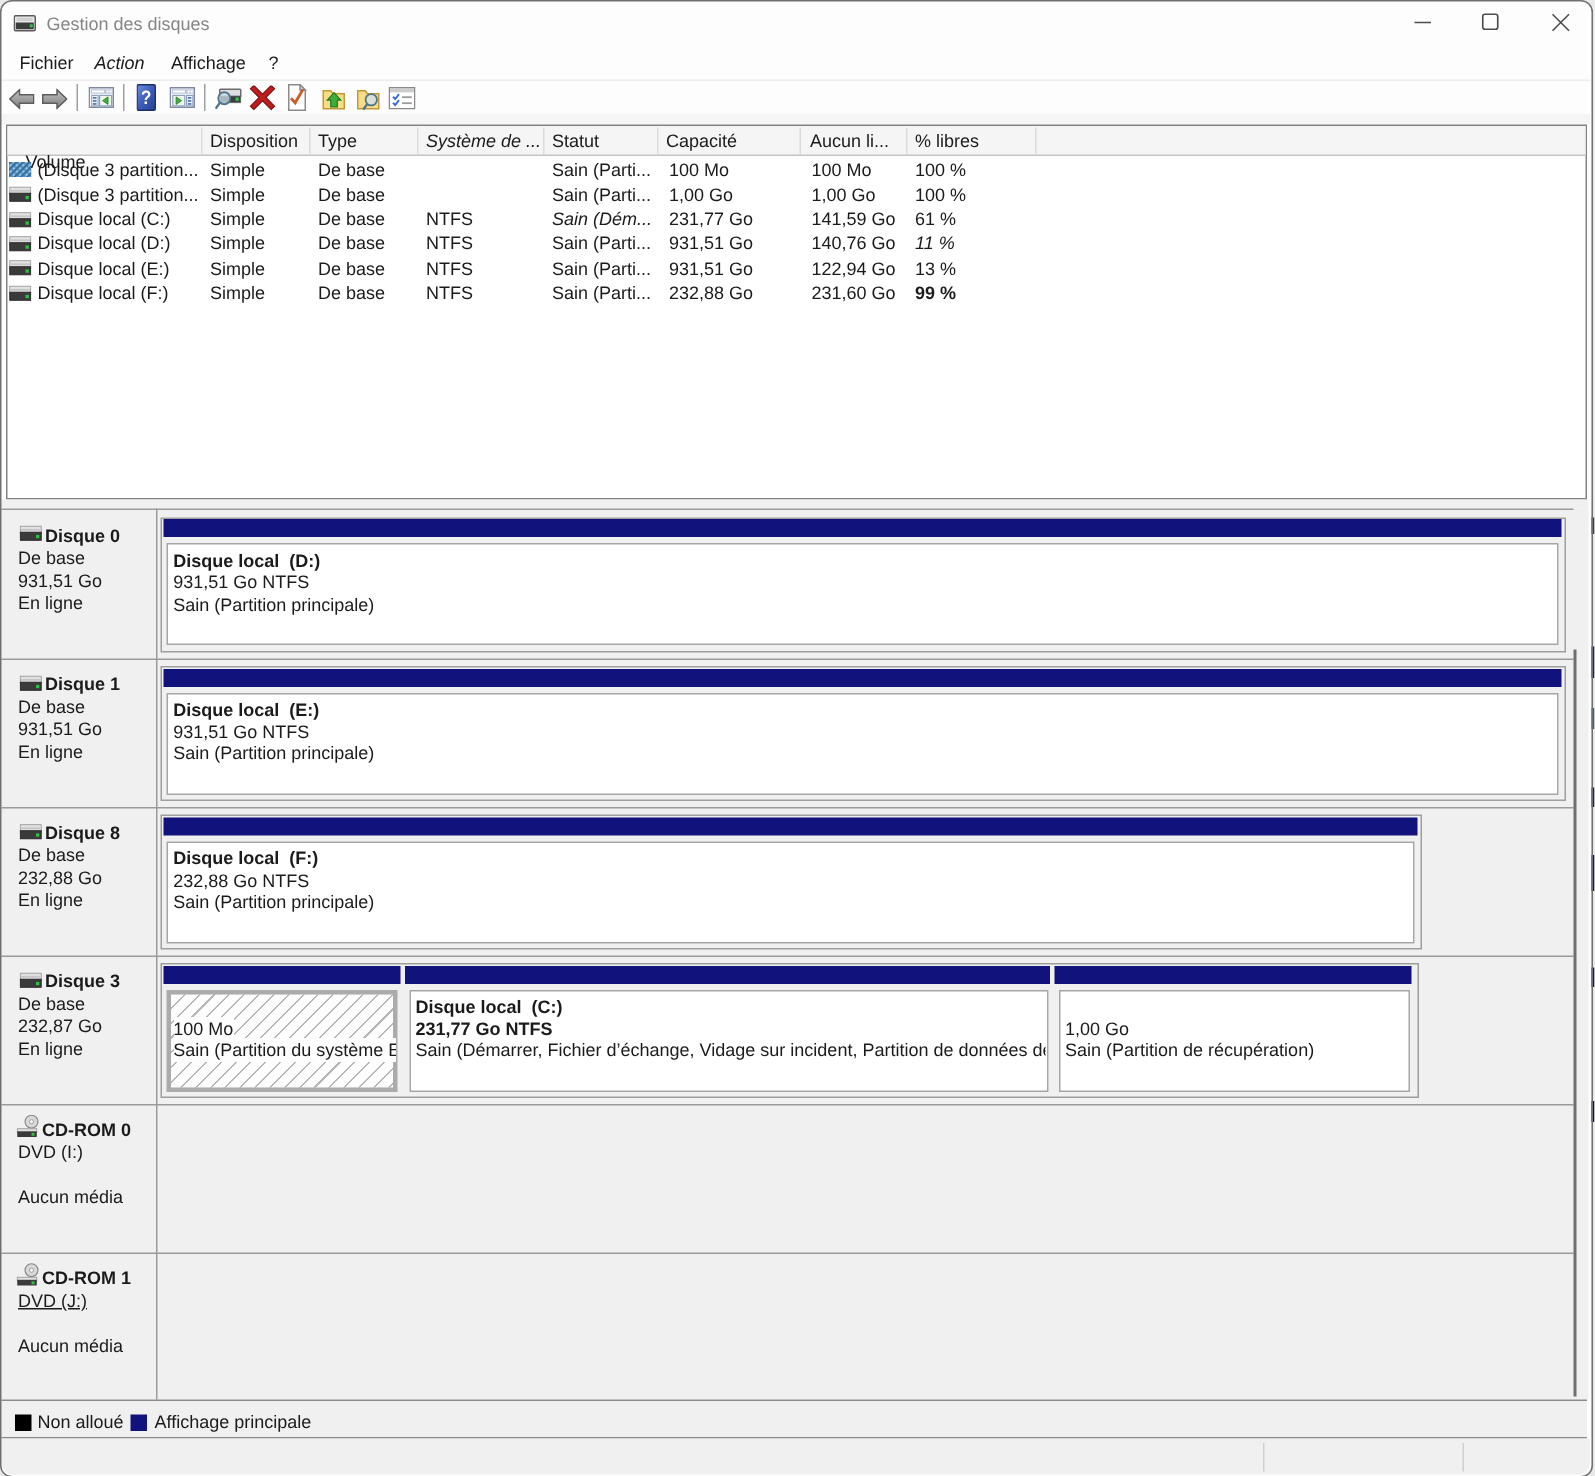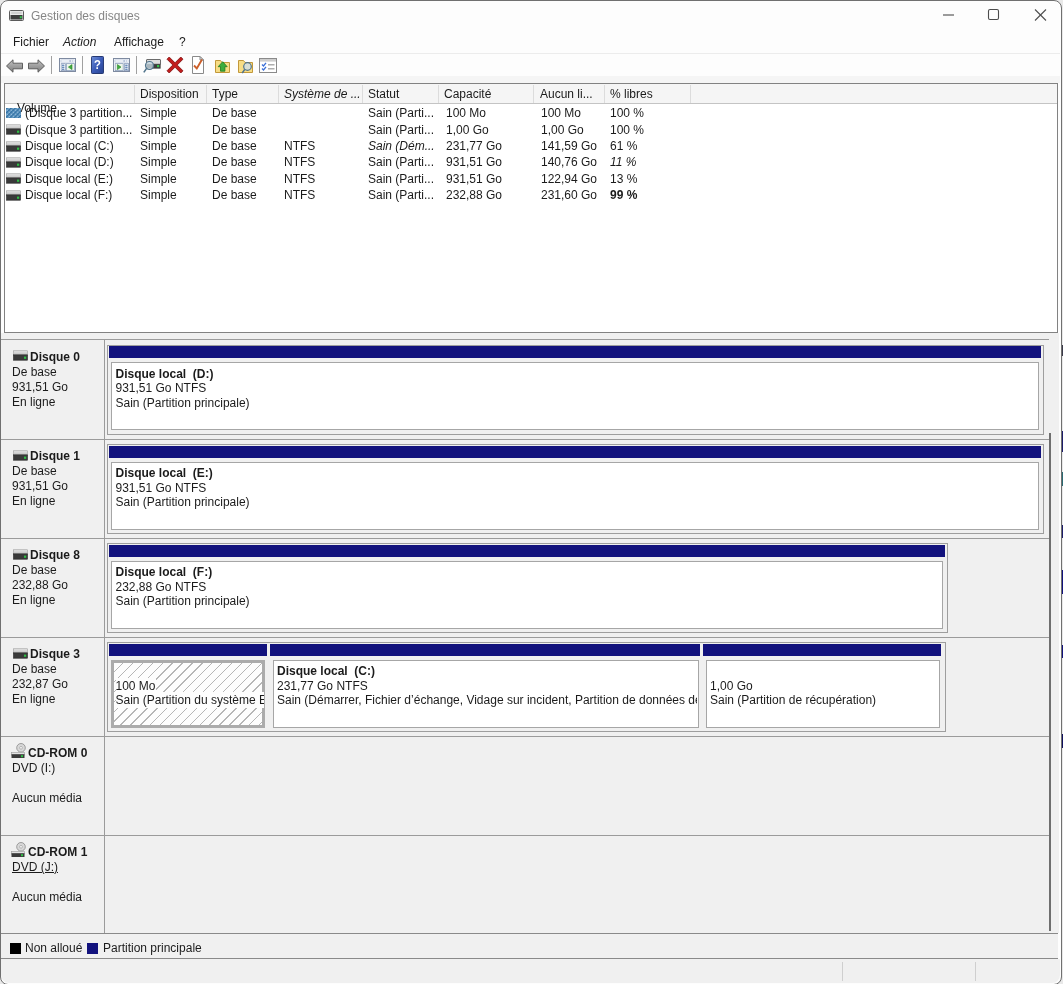--- a/index.html
+++ b/index.html
@@ -303,21 +303,21 @@
 <div class="t" style="left:12px;top:676.0px;">232,87 Go</div>
 <div class="t" style="left:12px;top:691.0px;">En ligne</div>
 <div class="a gframe" style="left:107px;top:642.0px;width:839px;height:90px;"></div>
 <div class="a navy" style="left:108.5px;top:643.5px;width:158px;height:12px;"></div>
 <div class="a" style="left:111.0px;top:659.5px;width:154px;height:68px;box-sizing:border-box;border:3px solid #ababab;overflow:hidden;background:repeating-linear-gradient(135deg,#fdfdfd 0px,#fdfdfd 6px,#b6b6b6 6px,#b6b6b6 7px);"></div>
 <div class="t" style="left:115.5px;top:677.5px;max-width:148px;overflow:hidden;background:#fdfdfd;">100 Mo</div>
 <div class="t" style="left:115.5px;top:692.0px;max-width:148px;overflow:hidden;background:#fdfdfd;">Sain (Partition du système EFI)</div>
 <div class="a navy" style="left:270px;top:643.5px;width:430px;height:12px;"></div>
 <div class="a bodybox" style="left:272.5px;top:659.5px;width:426px;height:68px;"></div>
 <div class="t b" style="left:277.0px;top:663.0px;max-width:420px;overflow:hidden;">Disque local  (C:)</div>
-<div class="t" style="left:277.0px;top:677.5px;max-width:420px;overflow:hidden;">231,77 Go NTFS</div>
+<div class="t" style="left:277.0px;top:677.5px;max-width:420px;overflow:hidden;font-weight:bold;">231,77 Go NTFS</div>
 <div class="t" style="left:277.0px;top:692.0px;max-width:420px;overflow:hidden;">Sain (Démarrer, Fichier d’échange, Vidage sur incident, Partition de données de base)</div>
 <div class="a navy" style="left:703px;top:643.5px;width:238px;height:12px;"></div>
 <div class="a bodybox" style="left:705.5px;top:659.5px;width:234px;height:68px;"></div>
 <div class="t" style="left:710.0px;top:677.5px;max-width:228px;overflow:hidden;">1,00 Go</div>
 <div class="t" style="left:710.0px;top:692.0px;max-width:228px;overflow:hidden;">Sain (Partition de récupération)</div>
 <div class="a hdiv" style="left:1px;top:735.5px;width:1048px;"></div>
 <svg class="a" style="left:11px;top:742.5px" width="17" height="16" viewBox="0 0 17 16">
  <circle cx="10" cy="4.8" r="4.3" fill="#d8d8d8" stroke="#8a8a8a" stroke-width="0.8"></circle>
  <circle cx="10" cy="4.8" r="1.4" fill="#f4f4f4" stroke="#9a9a9a" stroke-width="0.6"></circle>
  <rect x="0.5" y="9.5" width="13" height="2.6" fill="#e2e2e2" stroke="#9a9a9a" stroke-width="0.6"></rect>
@@ -339,21 +339,21 @@
 <div class="t" style="left:12px;top:859.0px;text-decoration:underline;">DVD (J:)</div>
 <div class="t" style="left:12px;top:889.0px;">Aucun média</div>
 
 <div class="a" style="left:1049px;top:433px;width:2px;height:498px;background:#6f6f6f;"></div>
 
 <div class="a" style="left:1px;top:933px;width:1057px;height:1px;background:#8a8a8a;"></div>
 <div class="a" style="left:1px;top:934px;width:1057px;height:24px;background:#f0f0f0;"></div>
 <div class="a" style="left:10px;top:943px;width:11px;height:11px;background:#000;"></div>
 <div class="t" style="left:25px;top:940px;">Non alloué</div>
 <div class="a" style="left:87px;top:943px;width:11px;height:11px;background:#12127d;"></div>
-<div class="t" style="left:103px;top:940px;">Partition principale</div>
+<div class="t" style="left:103px;top:940px;">Affichage principale</div>
 <div class="a" style="left:1px;top:958px;width:1057px;height:1px;background:#8a8a8a;"></div>
 
 <div class="a" style="left:1px;top:959px;width:1059px;height:24px;background:#f0f0f0;border-radius:0 0 8px 8px;"></div>
 <div class="a" style="left:842px;top:962px;width:1px;height:19px;background:#cfcfcf;"></div>
 <div class="a" style="left:975px;top:962px;width:1px;height:19px;background:#cfcfcf;"></div>
 
 <div class="a" style="left:1061px;top:330px;width:2px;height:654px;background:#e8e8e8;"></div>
 <div class="a" style="left:1061px;top:345px;width:2px;height:11px;background:#3a3a4a;"></div>
 <div class="a" style="left:1061px;top:431px;width:2px;height:21px;background:#1d1d6b;"></div>
 <div class="a" style="left:1061px;top:472px;width:2px;height:14px;background:#2a6a72;"></div>

